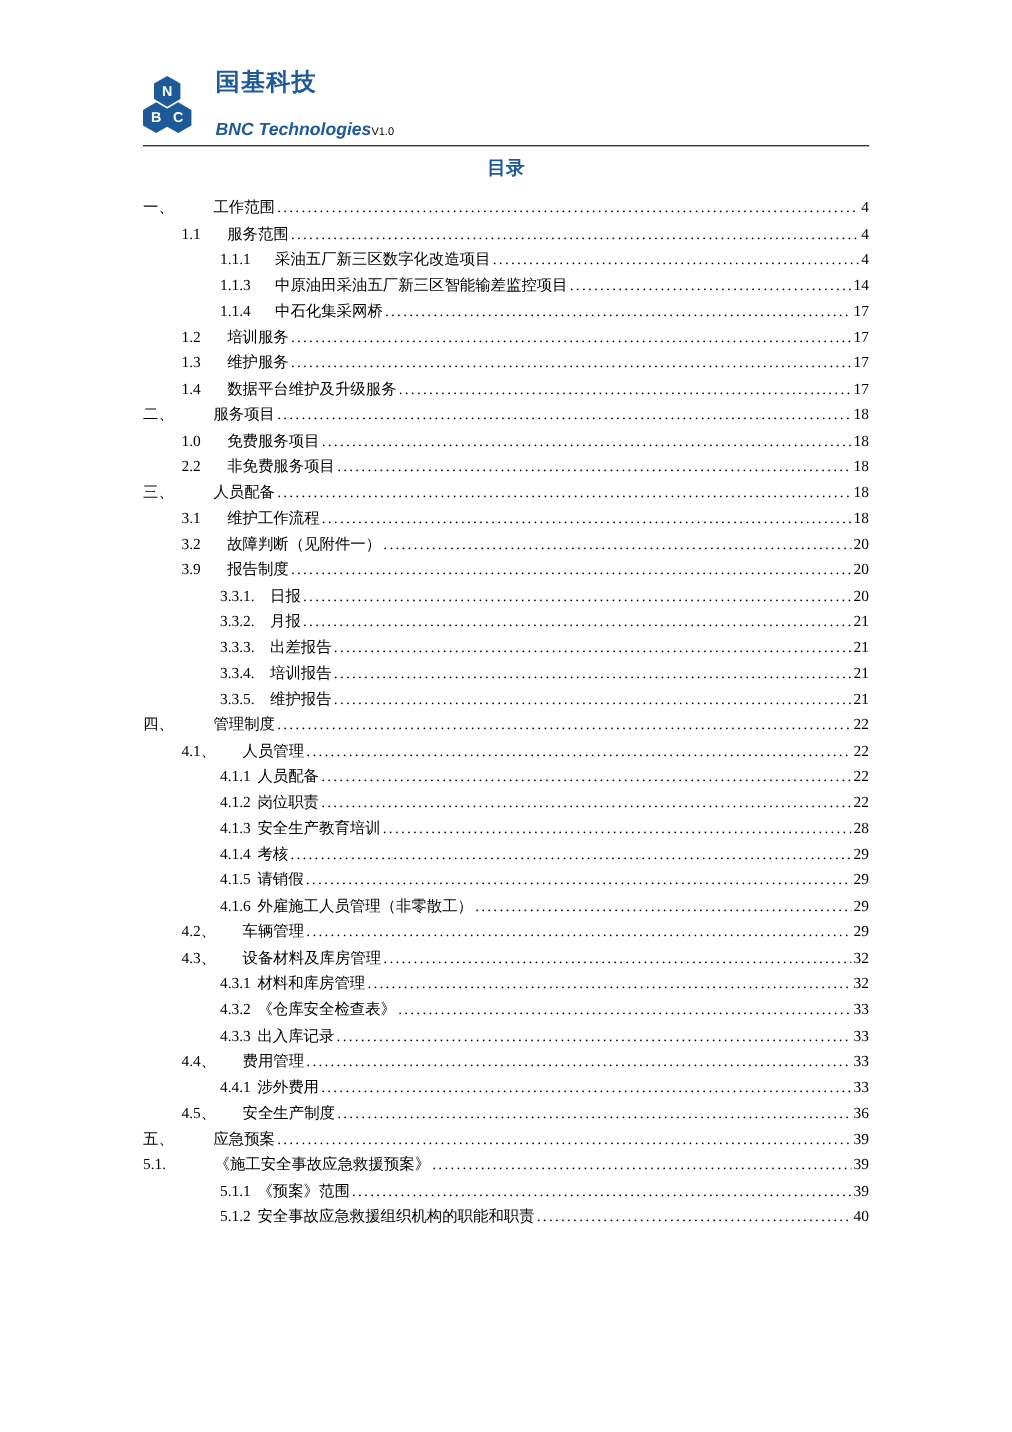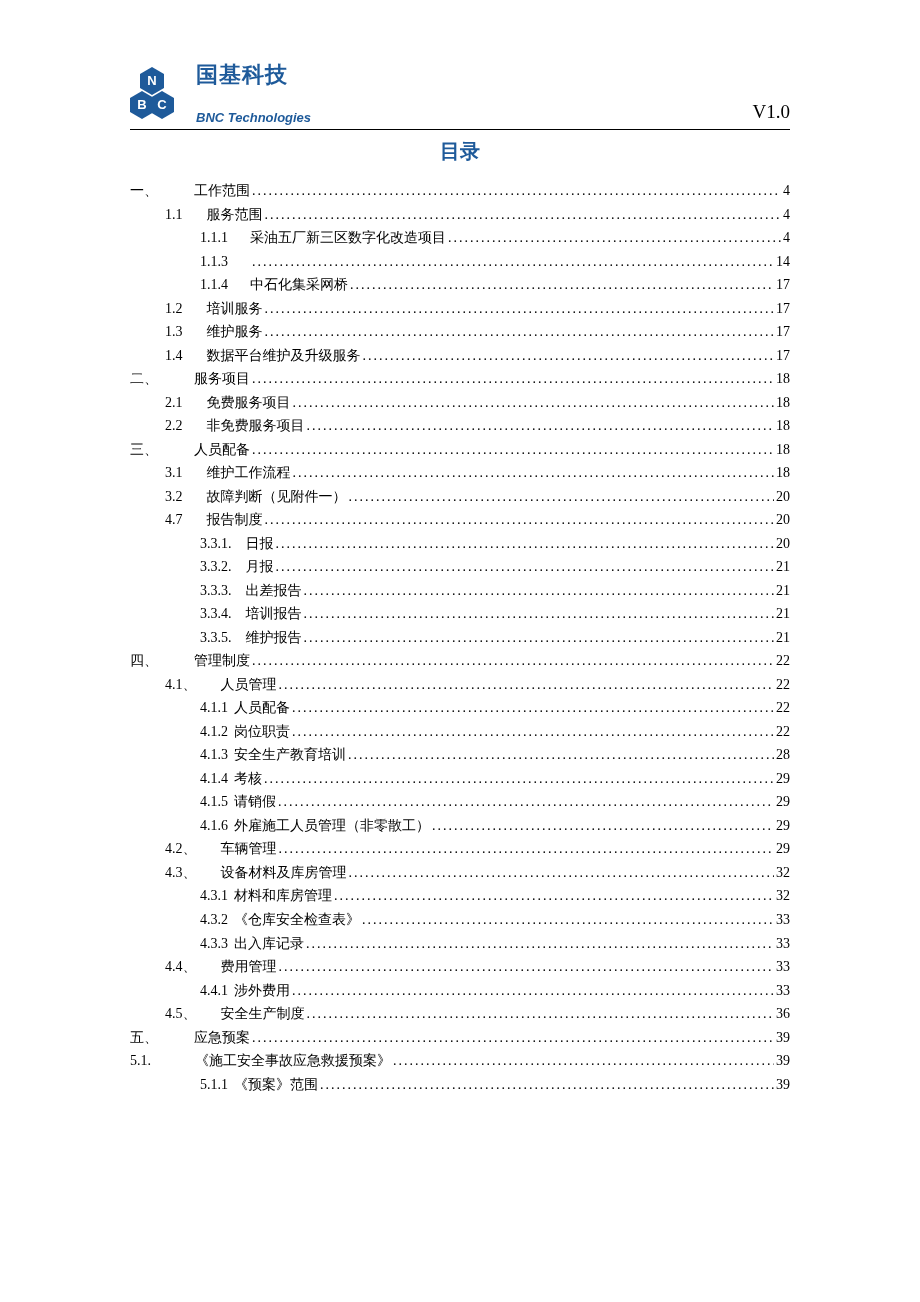--- a/index.html
+++ b/index.html
@@ -37,37 +37,37 @@
     .logo-cn {
       color: #1e5a9a;
       font-weight: bold;
       font-size: 22px;
       font-family: "SimHei", sans-serif;
       letter-spacing: 1px;
     }
     .logo-en {
       color: #1e5a9a;
       font-weight: bold;
-      font-size: 13px;
+      font-size: 16px;
       font-style: italic;
       font-family: Arial, sans-serif;
     }
     .version {
       flex: 1;
-      text-align: right;
-      font-size: 19px;
+      text-align: left;
+      font-size: 10px;
       color: #000;
-      font-family: Liberation Serif, serif;
+      font-family: Liberation Sans, sans-serif;
       padding-bottom: 2px;
     }
     .doc-title {
       text-align: center;
       color: #1e5a9a;
       font-weight: bold;
-      font-size: 20px;
+      font-size: 17px;
       font-family: "SimSun", serif;
       margin: 8px 0 14px 0;
     }
     .toc-line {
       display: flex;
       align-items: baseline;
       font-size: 14px;
       line-height: 1.68;
       white-space: nowrap;
       font-family: "SimSun", serif;
@@ -142,20 +142,21 @@
       <div class="toc-line indent-2">
         <span class="toc-num">1.1.1</span>
         <span class="toc-gap" style="width: 22px;"></span>
         <span class="toc-label">采油五厂新三区数字化改造项目</span>
         <span class="toc-dots"></span>
         <span class="toc-page">4</span>
       </div>
       <div class="toc-line indent-2">
         <span class="toc-num">1.1.3</span>
         <span class="toc-gap" style="width: 22px;"></span>
+        <span class="toc-label">中原油田采油五厂新三区智能输差监控项目</span>
         <span class="toc-dots"></span>
         <span class="toc-page">14</span>
       </div>
       <div class="toc-line indent-2">
         <span class="toc-num">1.1.4</span>
         <span class="toc-gap" style="width: 22px;"></span>
         <span class="toc-label">中石化集采网桥</span>
         <span class="toc-dots"></span>
         <span class="toc-page">17</span>
       </div>
@@ -181,21 +182,21 @@
         <span class="toc-page">17</span>
       </div>
       <div class="toc-line indent-0">
         <span class="toc-num">二、</span>
         <span class="toc-gap" style="width: 36px;"></span>
         <span class="toc-label">服务项目</span>
         <span class="toc-dots"></span>
         <span class="toc-page">18</span>
       </div>
       <div class="toc-line indent-1">
-        <span class="toc-num">2.1</span>
+        <span class="toc-num">1.0</span>
         <span class="toc-gap" style="width: 24px;"></span>
         <span class="toc-label">免费服务项目</span>
         <span class="toc-dots"></span>
         <span class="toc-page">18</span>
       </div>
       <div class="toc-line indent-1">
         <span class="toc-num">2.2</span>
         <span class="toc-gap" style="width: 24px;"></span>
         <span class="toc-label">非免费服务项目</span>
         <span class="toc-dots"></span>
@@ -216,21 +217,21 @@
         <span class="toc-page">18</span>
       </div>
       <div class="toc-line indent-1">
         <span class="toc-num">3.2</span>
         <span class="toc-gap" style="width: 24px;"></span>
         <span class="toc-label">故障判断（见附件一）</span>
         <span class="toc-dots"></span>
         <span class="toc-page">20</span>
       </div>
       <div class="toc-line indent-1">
-        <span class="toc-num">4.7</span>
+        <span class="toc-num">3.9</span>
         <span class="toc-gap" style="width: 24px;"></span>
         <span class="toc-label">报告制度</span>
         <span class="toc-dots"></span>
         <span class="toc-page">20</span>
       </div>
       <div class="toc-line indent-2">
         <span class="toc-num">3.3.1.</span>
         <span class="toc-gap" style="width: 14px;"></span>
         <span class="toc-label">日报</span>
         <span class="toc-dots"></span>
@@ -390,15 +391,22 @@
         <span class="toc-dots"></span>
         <span class="toc-page">39</span>
       </div>
       <div class="toc-line indent-2">
         <span class="toc-num">5.1.1</span>
         <span class="toc-gap" style="width: 6px;"></span>
         <span class="toc-label">《预案》范围</span>
         <span class="toc-dots"></span>
         <span class="toc-page">39</span>
       </div>
+      <div class="toc-line indent-2">
+        <span class="toc-num">5.1.2</span>
+        <span class="toc-gap" style="width: 6px;"></span>
+        <span class="toc-label">安全事故应急救援组织机构的职能和职责</span>
+        <span class="toc-dots"></span>
+        <span class="toc-page">40</span>
+      </div>
     </div>
 
 </div>
 
 </body></html>

